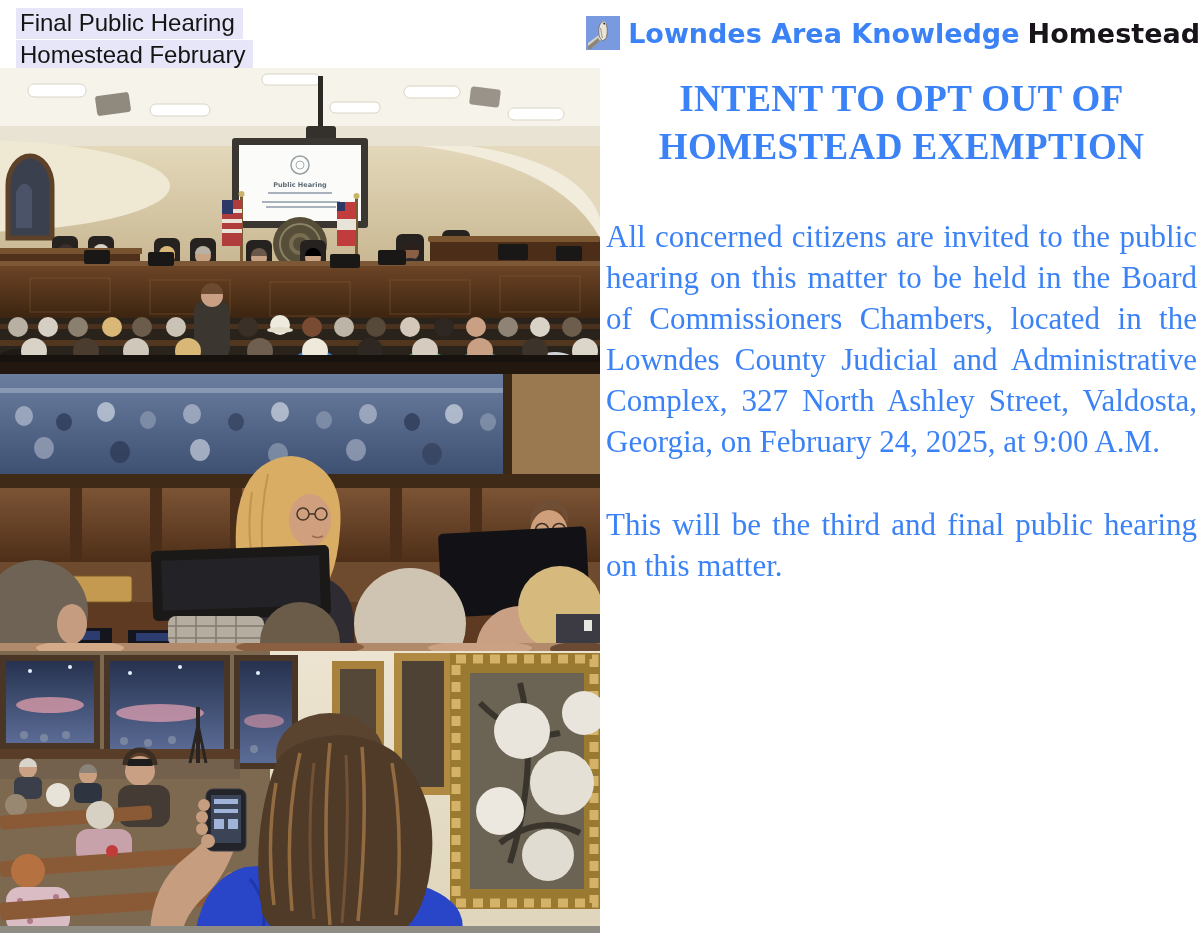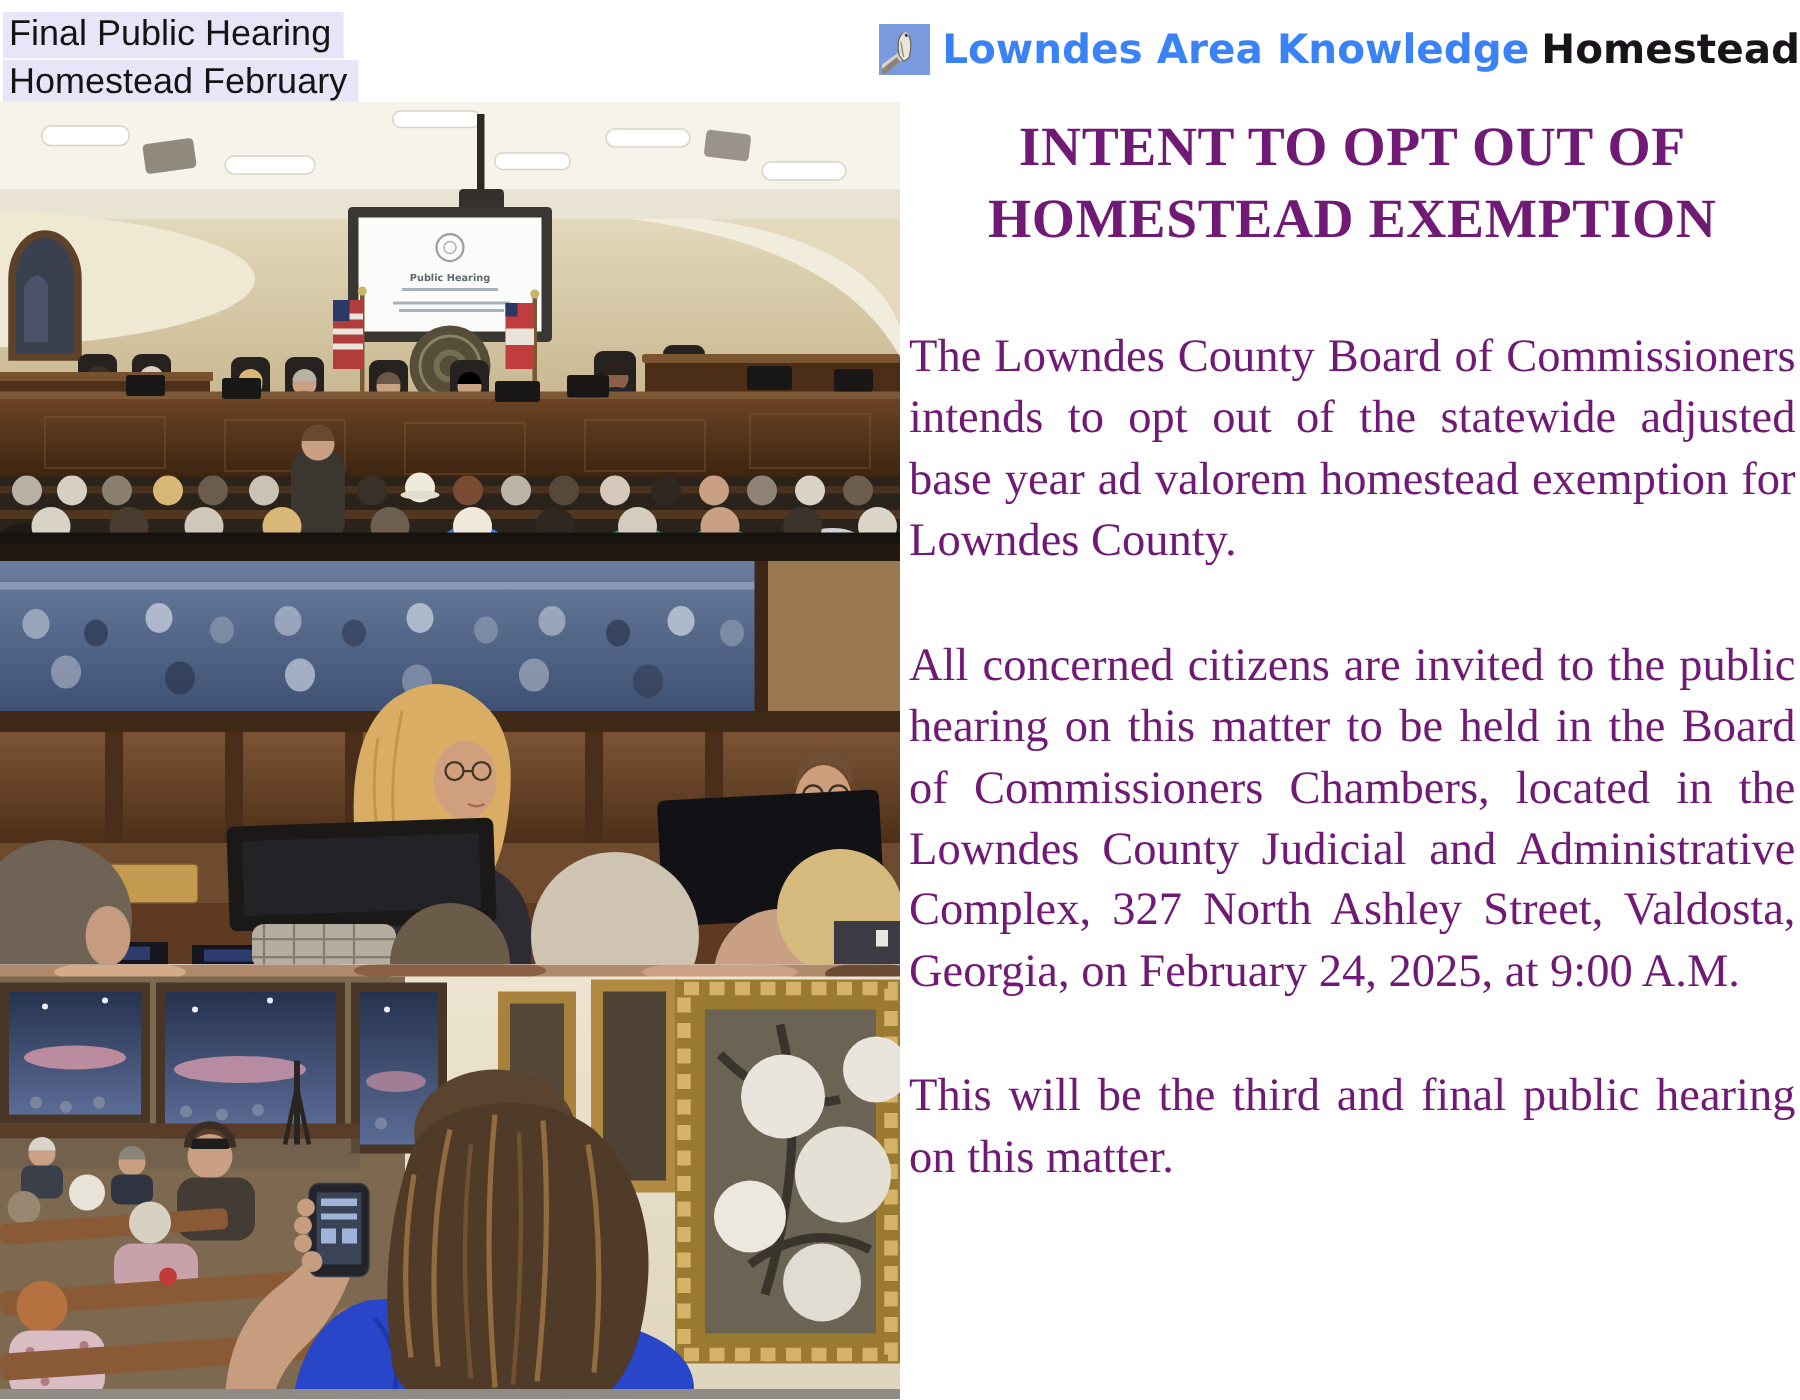--- a/index.html
+++ b/index.html
@@ -3,41 +3,41 @@
 <meta charset="utf-8">
 <style>
   html,body{margin:0;padding:0;background:#ffffff;}
   .page{width:1200px;height:933px;overflow:hidden;background:#ffffff;position:relative;}
 
   
   .header{height:68px;display:flex;justify-content:space-between;align-items:flex-start;background:#ffffff;}
   .caption{font-family:"Liberation Sans",sans-serif;font-size:24px;line-height:29px;color:#141414;padding-top:8px;}
   .caption .cap-line{margin-bottom:1px;}
   .caption .hl{display:inline-block;background:#e6e6f8;padding:0 8px 2px 4px;}
-  .hdr-left{padding-left:2px;}
+  .hdr-left{padding-left:16px;}
   .hdr-right{text-align:right;padding-right:2px;}
   .hdr-right .hl{padding:0 4px 2px 8px;}
   .brand{display:flex;align-items:center;gap:8px;padding-top:16px;}
   .logo{width:34px;height:34px;display:block;flex:0 0 auto;}
   .brand-text{font-family:"DejaVu Sans",sans-serif;font-weight:bold;font-size:27px;color:#18141a;white-space:nowrap;}
   .brand-primary{color:#3b82f6;}
   .brand-secondary{margin-left:.30em;}
 
   
   .content{display:flex;}
   .photo-col{width:600px;flex:0 0 600px;}
   .photo{margin:0;width:600px;position:relative;overflow:hidden;}
   .photo svg{display:block;width:100%;height:100%;}
   .p1{height:294px;}
   .p2{height:281px;}
   .p3{height:290px;}
   .p1 text{font-family:"DejaVu Sans",sans-serif;font-weight:bold;}
 
   .notice{width:600px;flex:1;box-sizing:border-box;padding:5px 3px 0 6px;
-          font-family:"Liberation Serif",serif;color:#701a75;background:#ffffff;}
+          font-family:"Liberation Serif",serif;color:#3b82f6;background:#ffffff;}
   .notice h1{font-size:37px;line-height:1.3;text-align:center;font-weight:bold;
              margin:2px 0 46px;letter-spacing:.4px;}
   .notice p{font-size:31px;line-height:1.32;text-align:justify;text-justify:inter-word;
             margin:0 0 42px;}
 </style>
 </head>
 <body>
 
 <div class="page">
 
@@ -479,18 +479,17 @@
             <path d="M300 110 Q284 180 292 268 M330 100 Q322 180 330 282 M362 104 Q368 180 358 278 M392 120 Q404 190 396 272 M276 140 Q266 200 274 262" stroke="#a97c4a" stroke-width="3.5" fill="none" opacity="0.75"></path>
             <path d="M314 120 Q306 190 314 276 M346 112 Q350 190 342 280" stroke="#7a5838" stroke-width="3" fill="none" opacity="0.8"></path>
           </g>
           <rect x="0" y="283" width="600" height="7" fill="#8f8b85"></rect>
         </svg>
       </figure>
     </div>
 
     <section class="notice">
       <h1>INTENT TO OPT OUT OF HOMESTEAD EXEMPTION</h1>
-      <p>The Lowndes County Board of Commissioners intends to opt out of the statewide adjusted base year ad valorem homestead exemption for Lowndes County.</p>
       <p>All concerned citizens are invited to the public hearing on this matter to be held in the Board of Commissioners Chambers, located in the Lowndes County Judicial and Administrative Complex, 327 North Ashley Street, Valdosta, Georgia, on February 24, 2025, at 9:00 A.M.</p>
       <p>This will be the third and final public hearing on this matter.</p>
     </section>
   </div>
 </div>
 
 </body></html>

